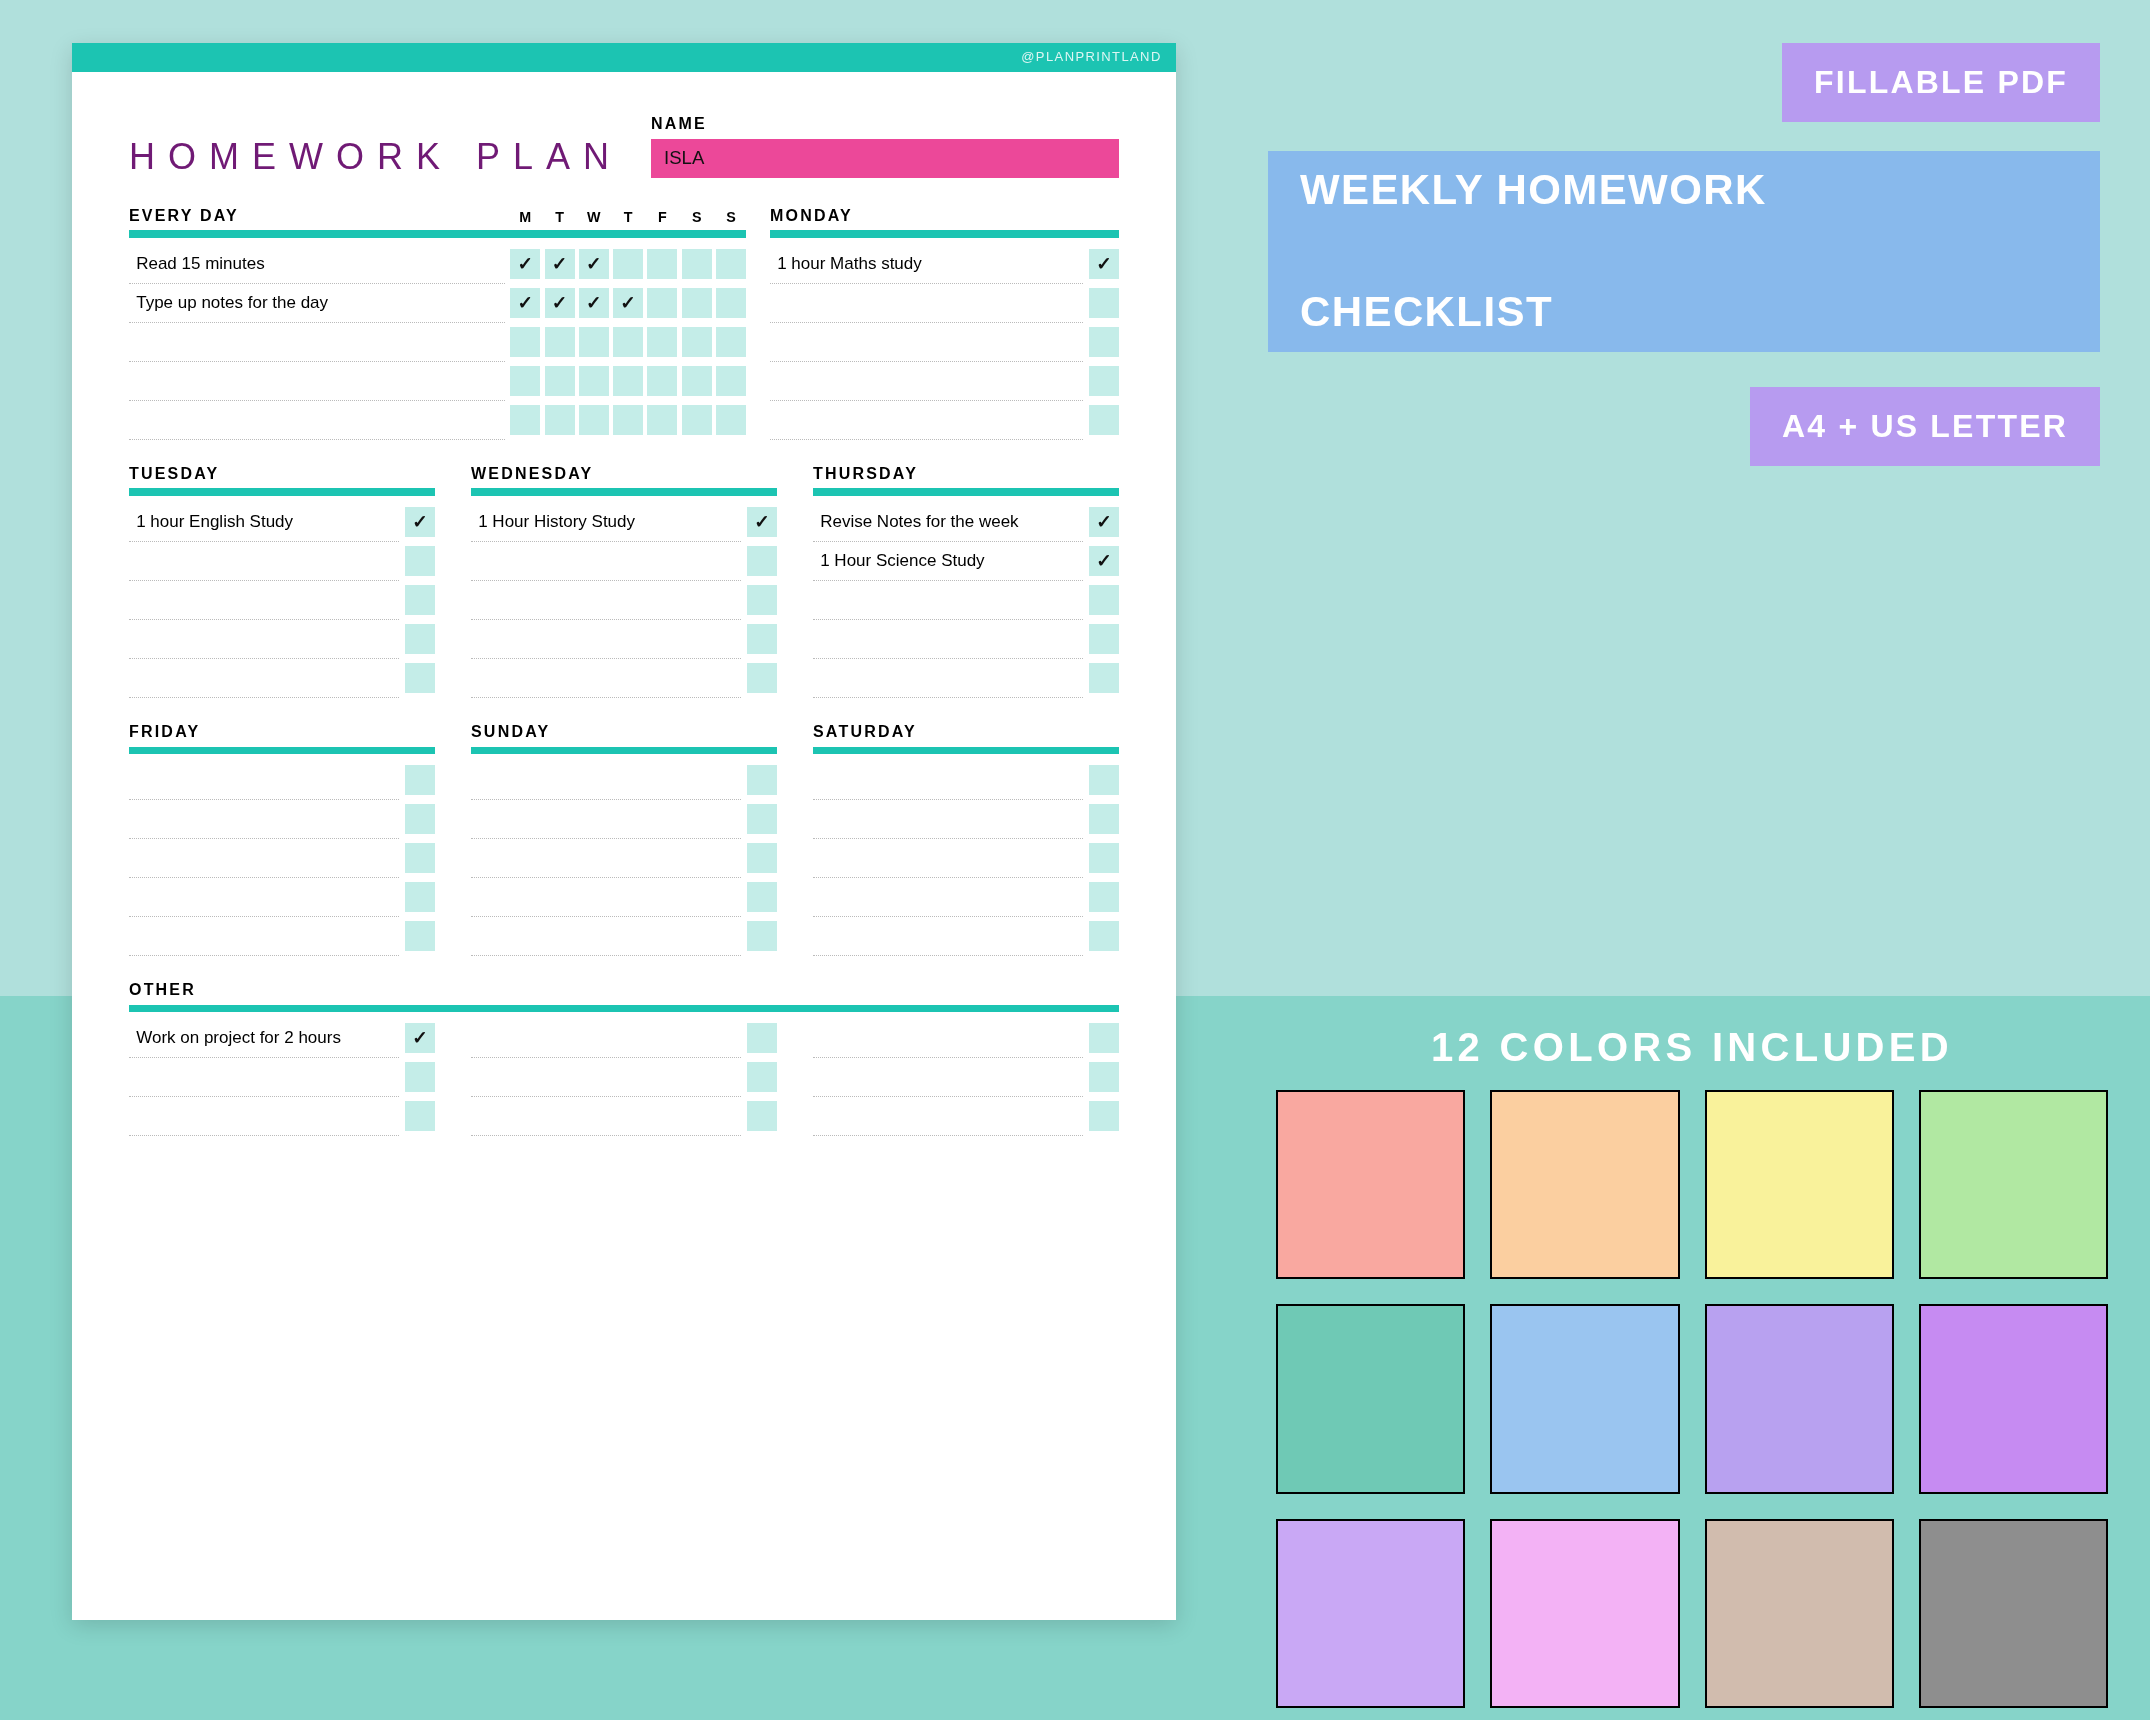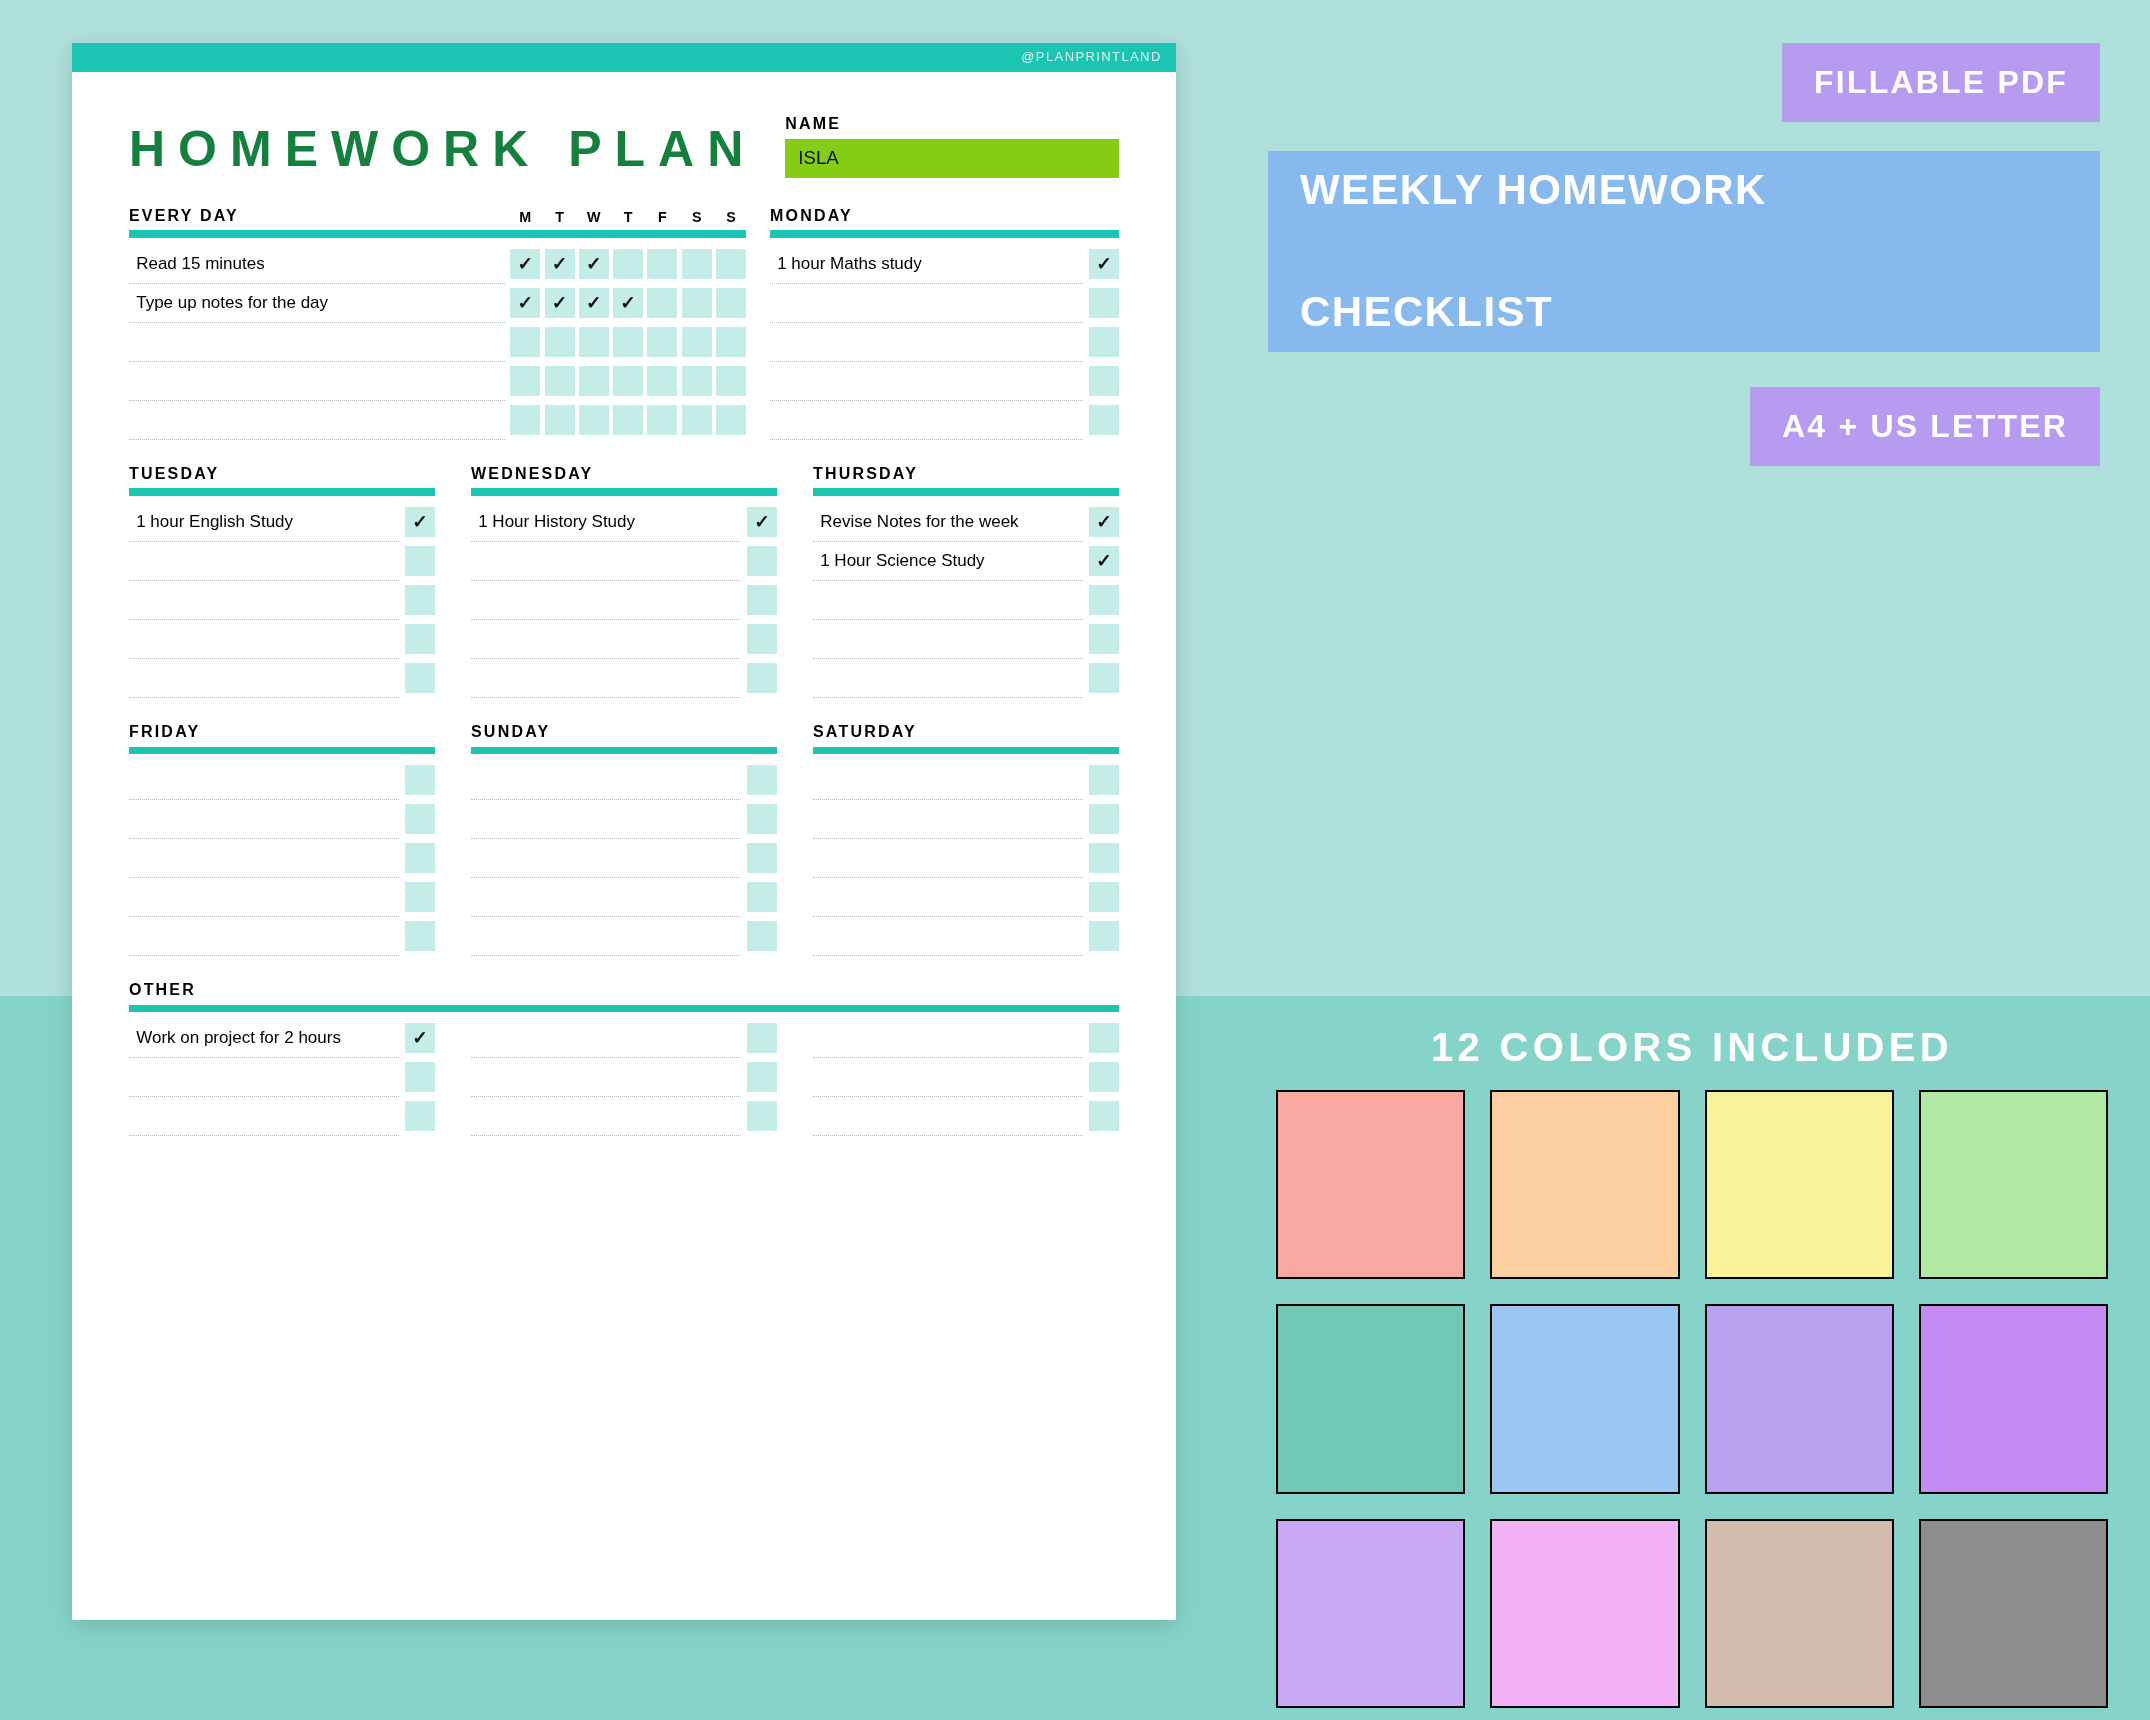--- a/index.html
+++ b/index.html
@@ -4,24 +4,24 @@
 <style>
 *{box-sizing:border-box;margin:0;padding:0}
 body{font-family:Arial,Helvetica,sans-serif;width:2151px;height:1721px;position:relative;overflow:hidden}
 .bg-top{position:absolute;top:0;left:0;width:2151px;height:996px;background:#b0e0dc}
 .bg-bottom{position:absolute;top:996px;left:0;width:2151px;height:724px;background:#86d4c9}
 .page{position:absolute;top:43px;left:72px;width:1104px;height:1577px;background:#fff;box-shadow:0 5.7px 21.5px rgba(0,0,0,0.15)}
 .page-topbar{height:29px;background:#1cc4b2;position:relative}
 .brand{position:absolute;right:14.3px;top:5.7px;color:#fff;font-size:13px;letter-spacing:1.4px;opacity:.85}
 .page-inner{padding:43px 57px 29px}
 .header-row{display:flex;align-items:flex-end;gap:29px;margin-bottom:29px}
-.title{font-size:50px;font-weight:700;letter-spacing:13px;color:#15803d}
+.title{font-size:36px;font-weight:400;letter-spacing:13px;color:#701a75}
 .name-block{flex:1}
 .name-label{font-size:16px;font-weight:700;letter-spacing:2.2px;color:#000;margin-bottom:5.7px}
-.name-box{background:#84cc16;height:39px;padding:8.6px 13px;font-size:18.6px;font-weight:500;color:#111;display:flex;align-items:center}
+.name-box{background:#ec4899;height:39px;padding:8.6px 13px;font-size:18.6px;font-weight:500;color:#111;display:flex;align-items:center}
 .sec-head{font-size:16px;font-weight:700;letter-spacing:2.2px;color:#000;margin-bottom:5.7px}
 .sec-rule{height:7.2px;background:#1cc4b2;margin-bottom:7.2px}
 .row1{display:flex;gap:24px;margin-bottom:25px}
 .everyday{width:617px}
 .monday{flex:1}
 .week-head{display:flex;align-items:flex-end}
 .week-head .sec-head{flex:1}
 .dayletters{display:flex;gap:4.3px;margin-bottom:5.7px}
 .dayletters span{width:30px;text-align:center;font-size:14.3px;font-weight:700}
 .ev-line{display:flex;align-items:center;height:39px}

